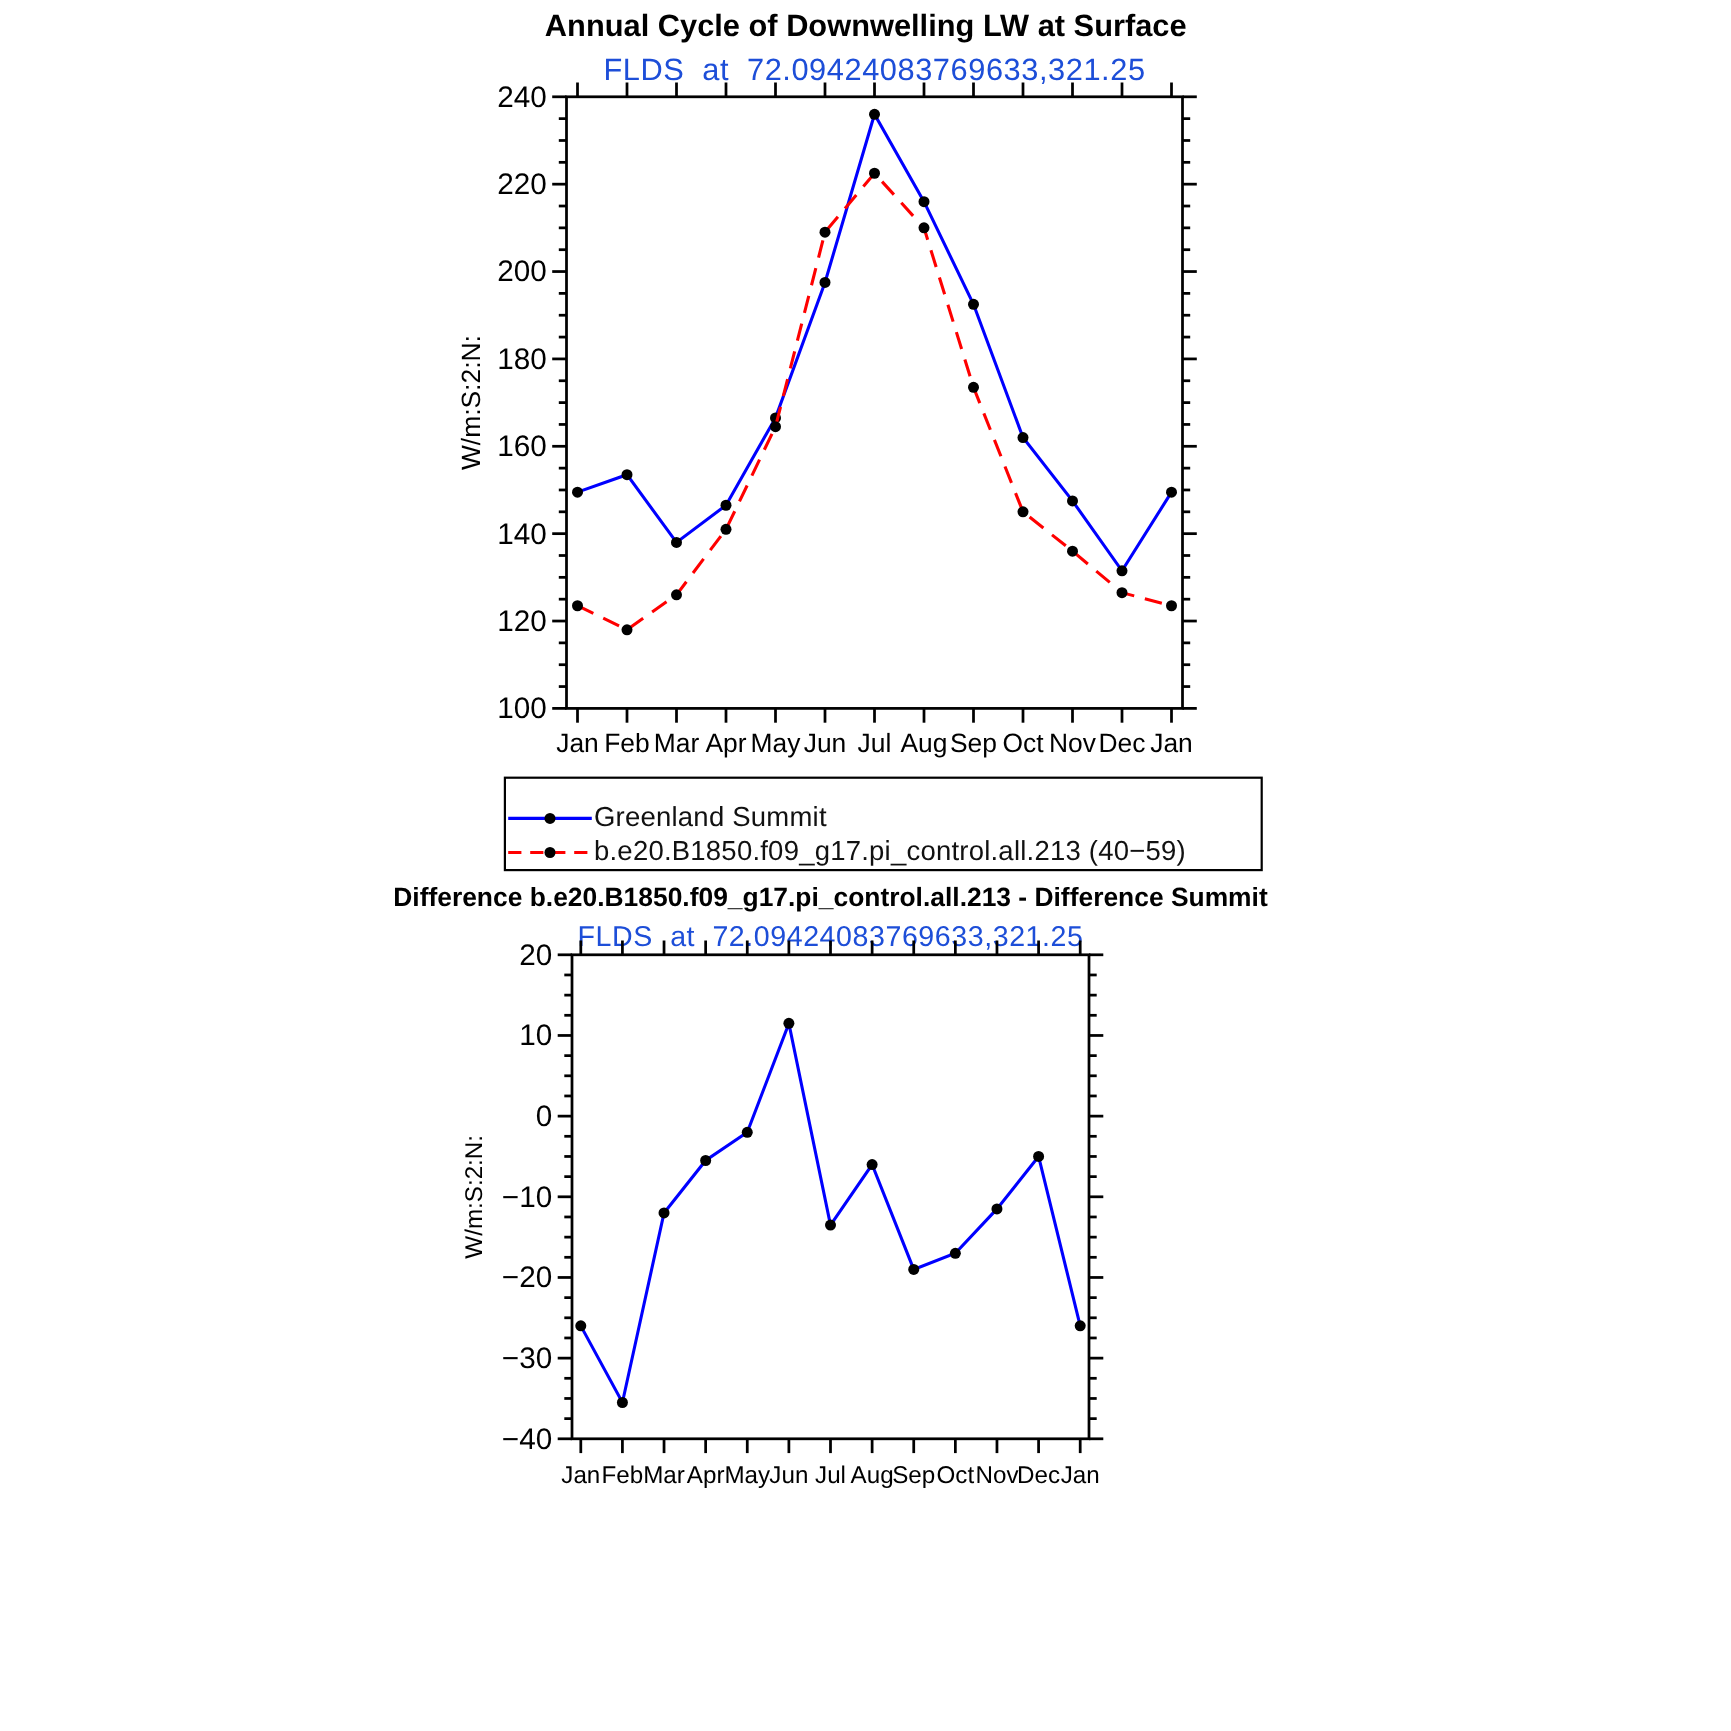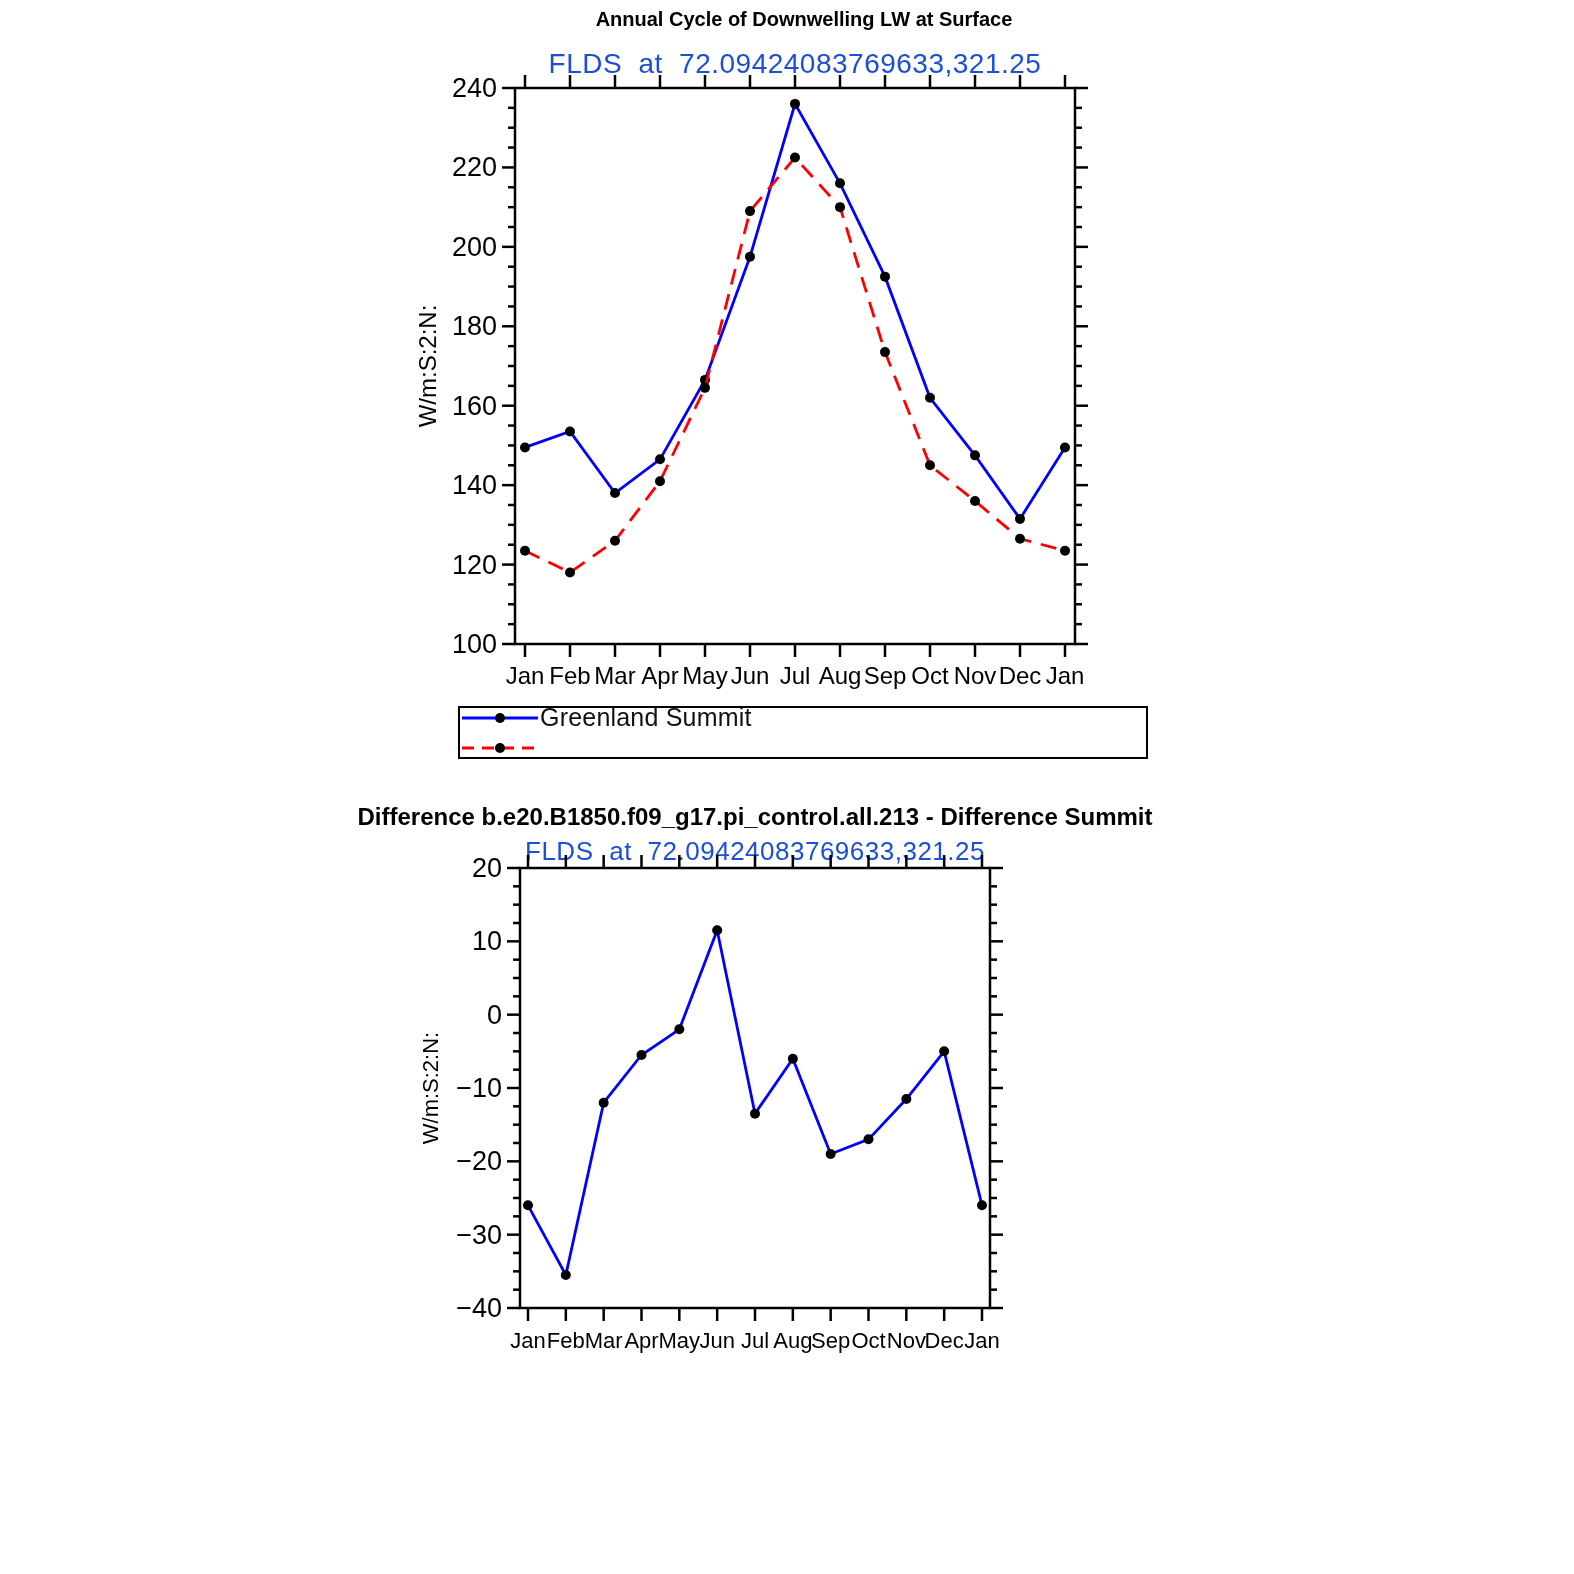--- a/index.html
+++ b/index.html
@@ -7,36 +7,36 @@
   body {
     width:1574px; height:1574px;
     font-family:"Liberation Sans", sans-serif;
     position:relative;
     overflow:hidden;
   }
   .page { position:relative; width:1574px; height:1574px; background:#ffffff; }
   .chart-title {
     position:absolute; text-align:center; font-weight:bold; color:#000000;
   }
-  .chart-title.top { left:304px; top:8px; width:1000px; font-size:20px; }
+  .chart-title.top { left:287px; top:8px; width:1000px; font-size:28px; }
   .chart-title.bottom { left:255px; top:803px; width:1000px; font-size:24px; }
   .chart-subtitle {
     position:absolute; text-align:center; color:#1d4ed8;
     word-spacing:8px; letter-spacing:0.5px;
   }
   .chart-subtitle.top { left:395px; top:48px; width:800px; font-size:28px; }
   .chart-subtitle.bottom { left:355px; top:836px; width:800px; font-size:26px; }
   svg.chart-canvas { position:absolute; }
   #chart1 { left:380px; top:60px; }
   #chart2 { left:380px; top:850px; }
   svg text { font-family:"Liberation Sans", sans-serif; }
   .legend-box {
-    position:absolute; left:458px; top:706px; width:690px; height:53px;
+    position:absolute; left:458px; top:706px; width:690px; height:86px;
     border:2px solid #000000; background:#ffffff;
-    display:flex; flex-direction:column; justify-content:center;
+    display:flex; flex-direction:column; justify-content:flex-end;
   }
   .legend-row { display:flex; align-items:center; height:31px; }
   .legend-sample { flex:0 0 80px; height:30px; }
   .legend-label { font-size:25px; color:#111111; white-space:nowrap; letter-spacing:0.2px; }
 </style>
 </head>
 <body>
 
 <div class="page">
 
@@ -187,20 +187,21 @@
             <line x1="2" y1="15" x2="78" y2="15" stroke="#0000ff" stroke-width="2.8"></line>
             <circle cx="40" cy="15" r="5" fill="#000000"></circle>
           </svg>
         <span class="legend-label">Greenland Summit</span>
       </div>
       <div class="legend-row">
         <svg id="legend-sample-1" class="legend-sample" viewBox="0 0 80 30">
             <line x1="2" y1="15" x2="78" y2="15" stroke="#ff0000" stroke-width="2.8" stroke-dasharray="12 8"></line>
             <circle cx="40" cy="15" r="5" fill="#000000"></circle>
           </svg>
+        <span class="legend-label">b.e20.B1850.f09_g17.pi_control.all.213 (40−59)</span>
       </div>
     </div>
   </section>
 
   <section>
     <div class="chart-title bottom">Difference b.e20.B1850.f09_g17.pi_control.all.213 - Difference Summit</div>
     <div class="chart-subtitle bottom">FLDS at 72.09424083769633,321.25</div>
     <svg id="chart2" class="chart-canvas" width="820" height="520" viewBox="380 850 820 520">
         <rect x="520" y="868" width="470" height="440" fill="none" stroke="#000" stroke-width="2.5"></rect>
         <line x1="507" y1="1308" x2="520" y2="1308" stroke="#000" stroke-width="2.5"></line>

